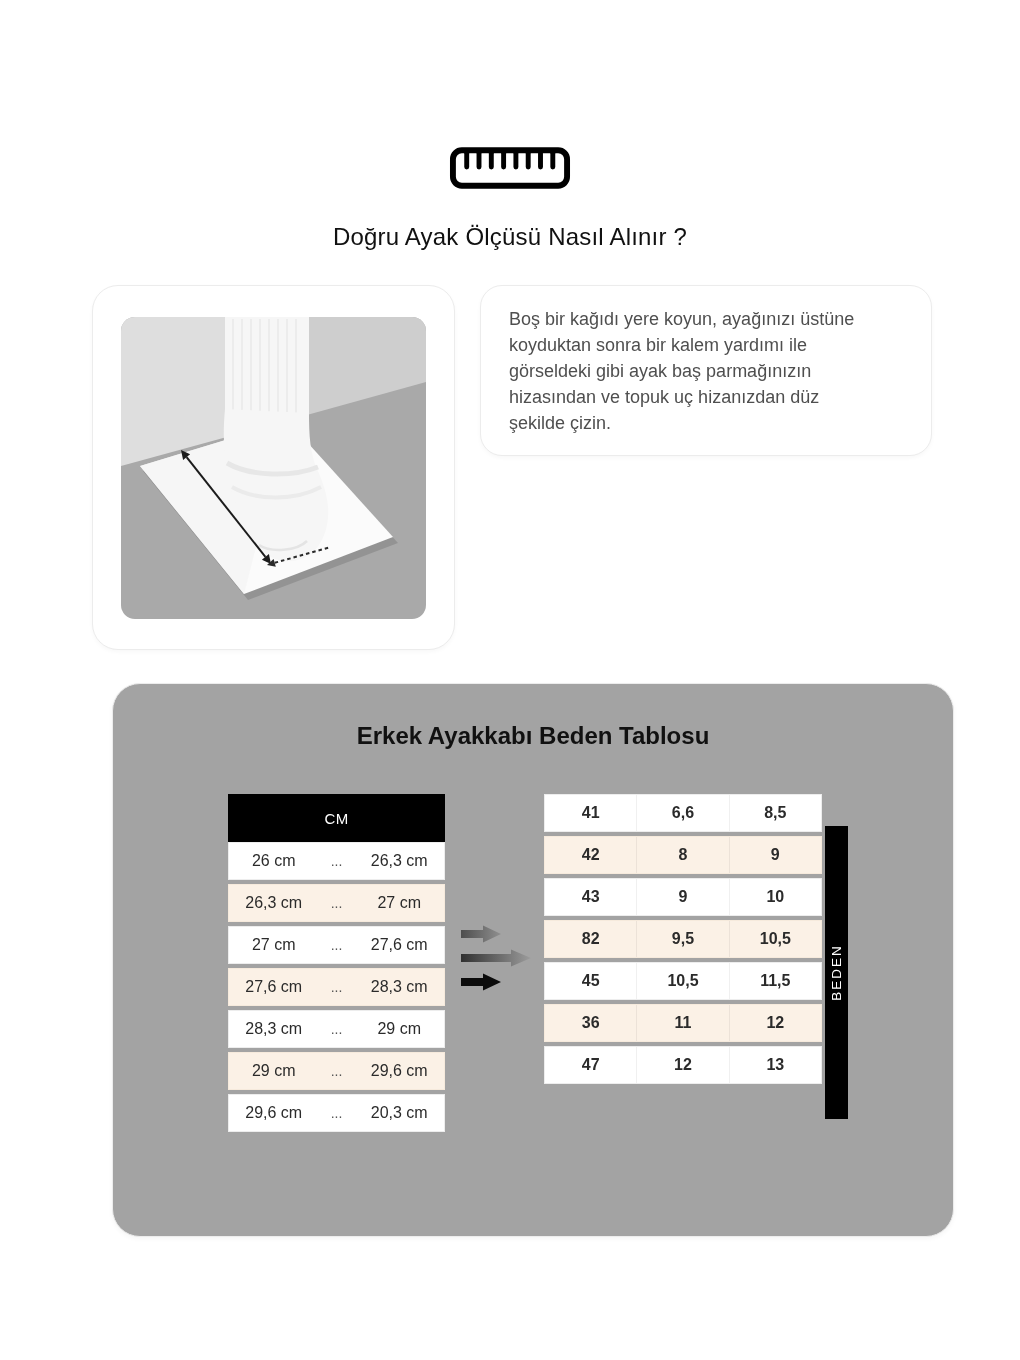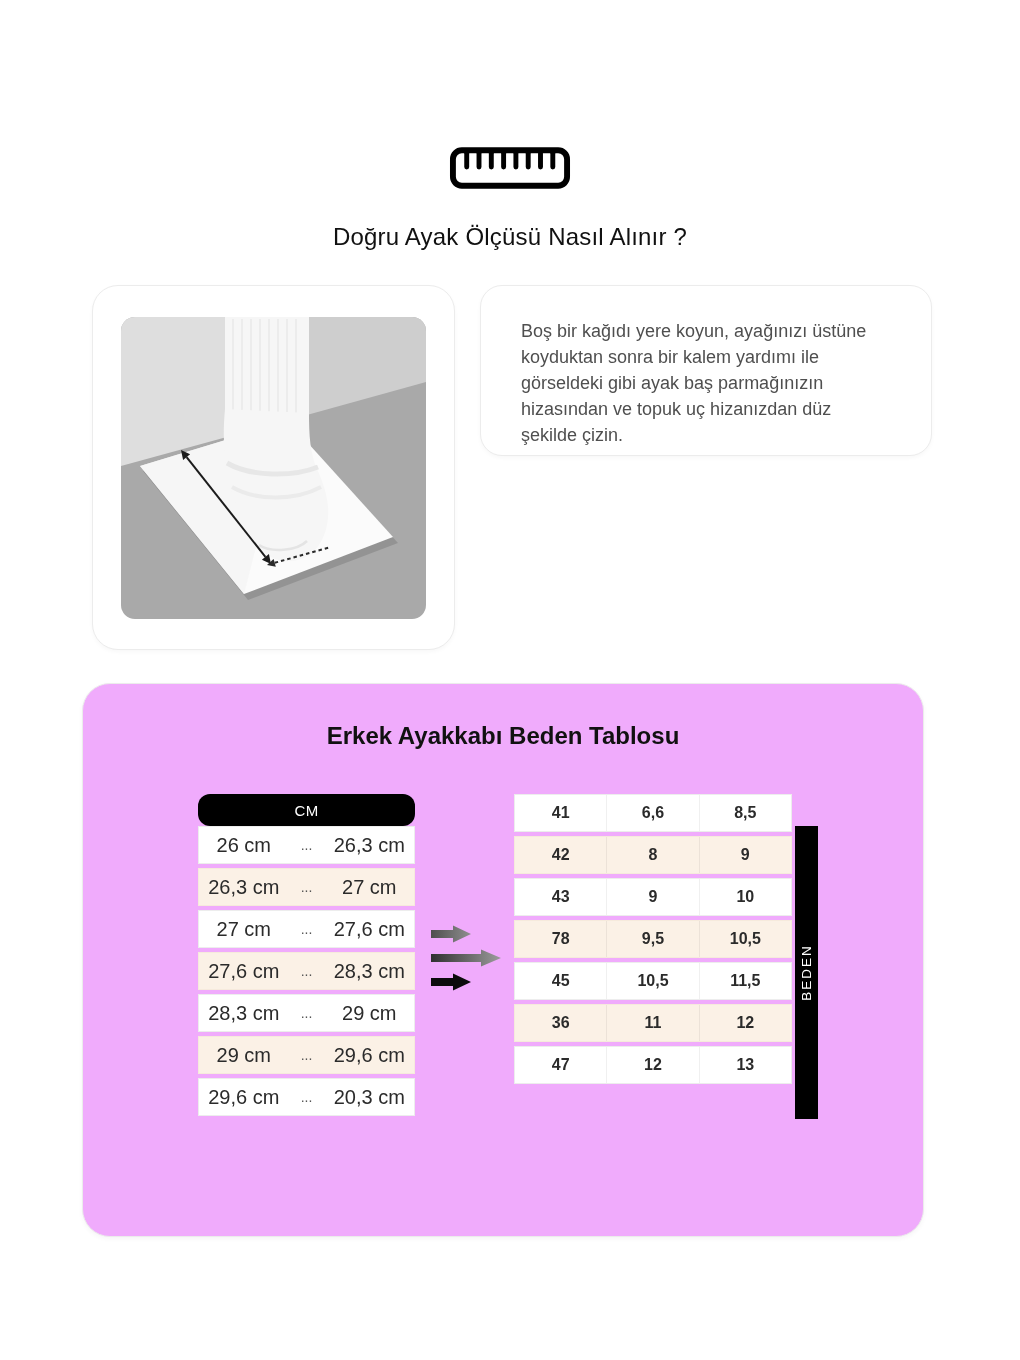--- a/index.html
+++ b/index.html
@@ -10,34 +10,34 @@
   h1.page-title{margin:33px 0 0;text-align:center;font-size:24px;font-weight:400;color:#111;letter-spacing:.2px;}
   .instr-row{margin:34px 88px 0 92px;display:flex;gap:25px;}
   .photo-card{width:363px;height:365px;box-sizing:border-box;border:1px solid #ececec;border-radius:26px;
               background:#fff;display:flex;align-items:center;justify-content:center;box-shadow:0 2px 4px rgba(0,0,0,.03);}
   .photo{width:305px;height:302px;border-radius:14px;overflow:hidden;}
   .text-col{display:flex;flex-direction:column;gap:11px;width:452px;}
   .text-card{box-sizing:border-box;width:452px;border:1px solid #ececec;border-radius:22px;background:#fff;
              padding:20px 28px;box-shadow:0 2px 4px rgba(0,0,0,.03);}
   .text-card.first{height:171px;}
   .text-card.second{height:183px;display:flex;align-items:center;}
-  .text-card p{margin:12px;font-size:18px;line-height:26px;color:#4f4f4f;white-space:pre-line;}
-  .chart-card{position:relative;margin:33px 0 0 82px;width:842px;height:554px;box-sizing:border-box;
-              border:1px solid #ececec;border-radius:28px;background:#f0abfc;box-shadow:0 2px 5px rgba(0,0,0,.04);}
+  .text-card p{margin:0;font-size:18px;line-height:26px;color:#4f4f4f;white-space:pre-line;}
+  .chart-card{position:relative;margin:33px 0 0 112px;width:842px;height:554px;box-sizing:border-box;
+              border:1px solid #ececec;border-radius:28px;background:#a3a3a3;box-shadow:0 2px 5px rgba(0,0,0,.04);}
   h2.chart-title{margin:0;padding-top:38px;text-align:center;font-size:24px;font-weight:700;color:#111;}
   .cm-table{position:absolute;left:115px;top:110px;width:217px;}
   .eu-table{position:absolute;left:431px;top:110px;width:278px;}
-  .t-header{height:32px;background:var(--header-bg,#000);color:var(--header-text,#fff);
-            display:flex;align-items:center;justify-content:center;font-size:15px;font-weight:500;letter-spacing:.3px;border-radius:12px;}
+  .t-header{height:48px;background:var(--header-bg,#000);color:var(--header-text,#fff);
+            display:flex;align-items:center;justify-content:center;font-size:15px;font-weight:500;letter-spacing:.3px;}
   .t-header.three span{flex:1;text-align:center;}
   .t-row{height:38px;box-sizing:border-box;border:1px solid var(--row-border,#ededed);
          display:flex;align-items:center;background:#fff;}
   .t-row + .t-row{margin-top:4px;}
   .t-row.stripe{background:var(--stripe,#fbf1e6);border-color:#f6eadc;}
-  .t-row .v{flex:1;text-align:center;font-size:20px;color:var(--value-text,#2b2b2b);}
+  .t-row .v{flex:1;text-align:center;font-size:16px;color:var(--value-text,#2b2b2b);}
   .t-row .dots{width:36px;text-align:center;font-size:14px;color:#555;}
   .t-row .cell{flex:1;align-self:stretch;display:flex;align-items:center;justify-content:center;
                font-size:16px;color:var(--value-text,#2b2b2b);border-left:1px solid rgba(0,0,0,.06);font-weight:bold;}
   .t-row .cell:first-child{border-left:none;}
   .arrows{position:absolute;left:348px;top:241px;}
   .beden-bar{position:absolute;left:712px;top:142px;width:23px;height:293px;background:#000;
              display:flex;align-items:center;justify-content:center;}
   .beden-bar span{transform:rotate(-90deg);color:#fff;font-size:13.5px;letter-spacing:2px;white-space:nowrap;}
 </style>
 </head>
@@ -185,21 +185,21 @@
             <span class="cell">42</span>
             <span class="cell">8</span>
             <span class="cell">9</span>
           </div>
           <div class="t-row eu">
             <span class="cell">43</span>
             <span class="cell">9</span>
             <span class="cell">10</span>
           </div>
           <div class="t-row eu stripe">
-            <span class="cell">78</span>
+            <span class="cell">82</span>
             <span class="cell">9,5</span>
             <span class="cell">10,5</span>
           </div>
           <div class="t-row eu">
             <span class="cell">45</span>
             <span class="cell">10,5</span>
             <span class="cell">11,5</span>
           </div>
           <div class="t-row eu stripe">
             <span class="cell">36</span>

